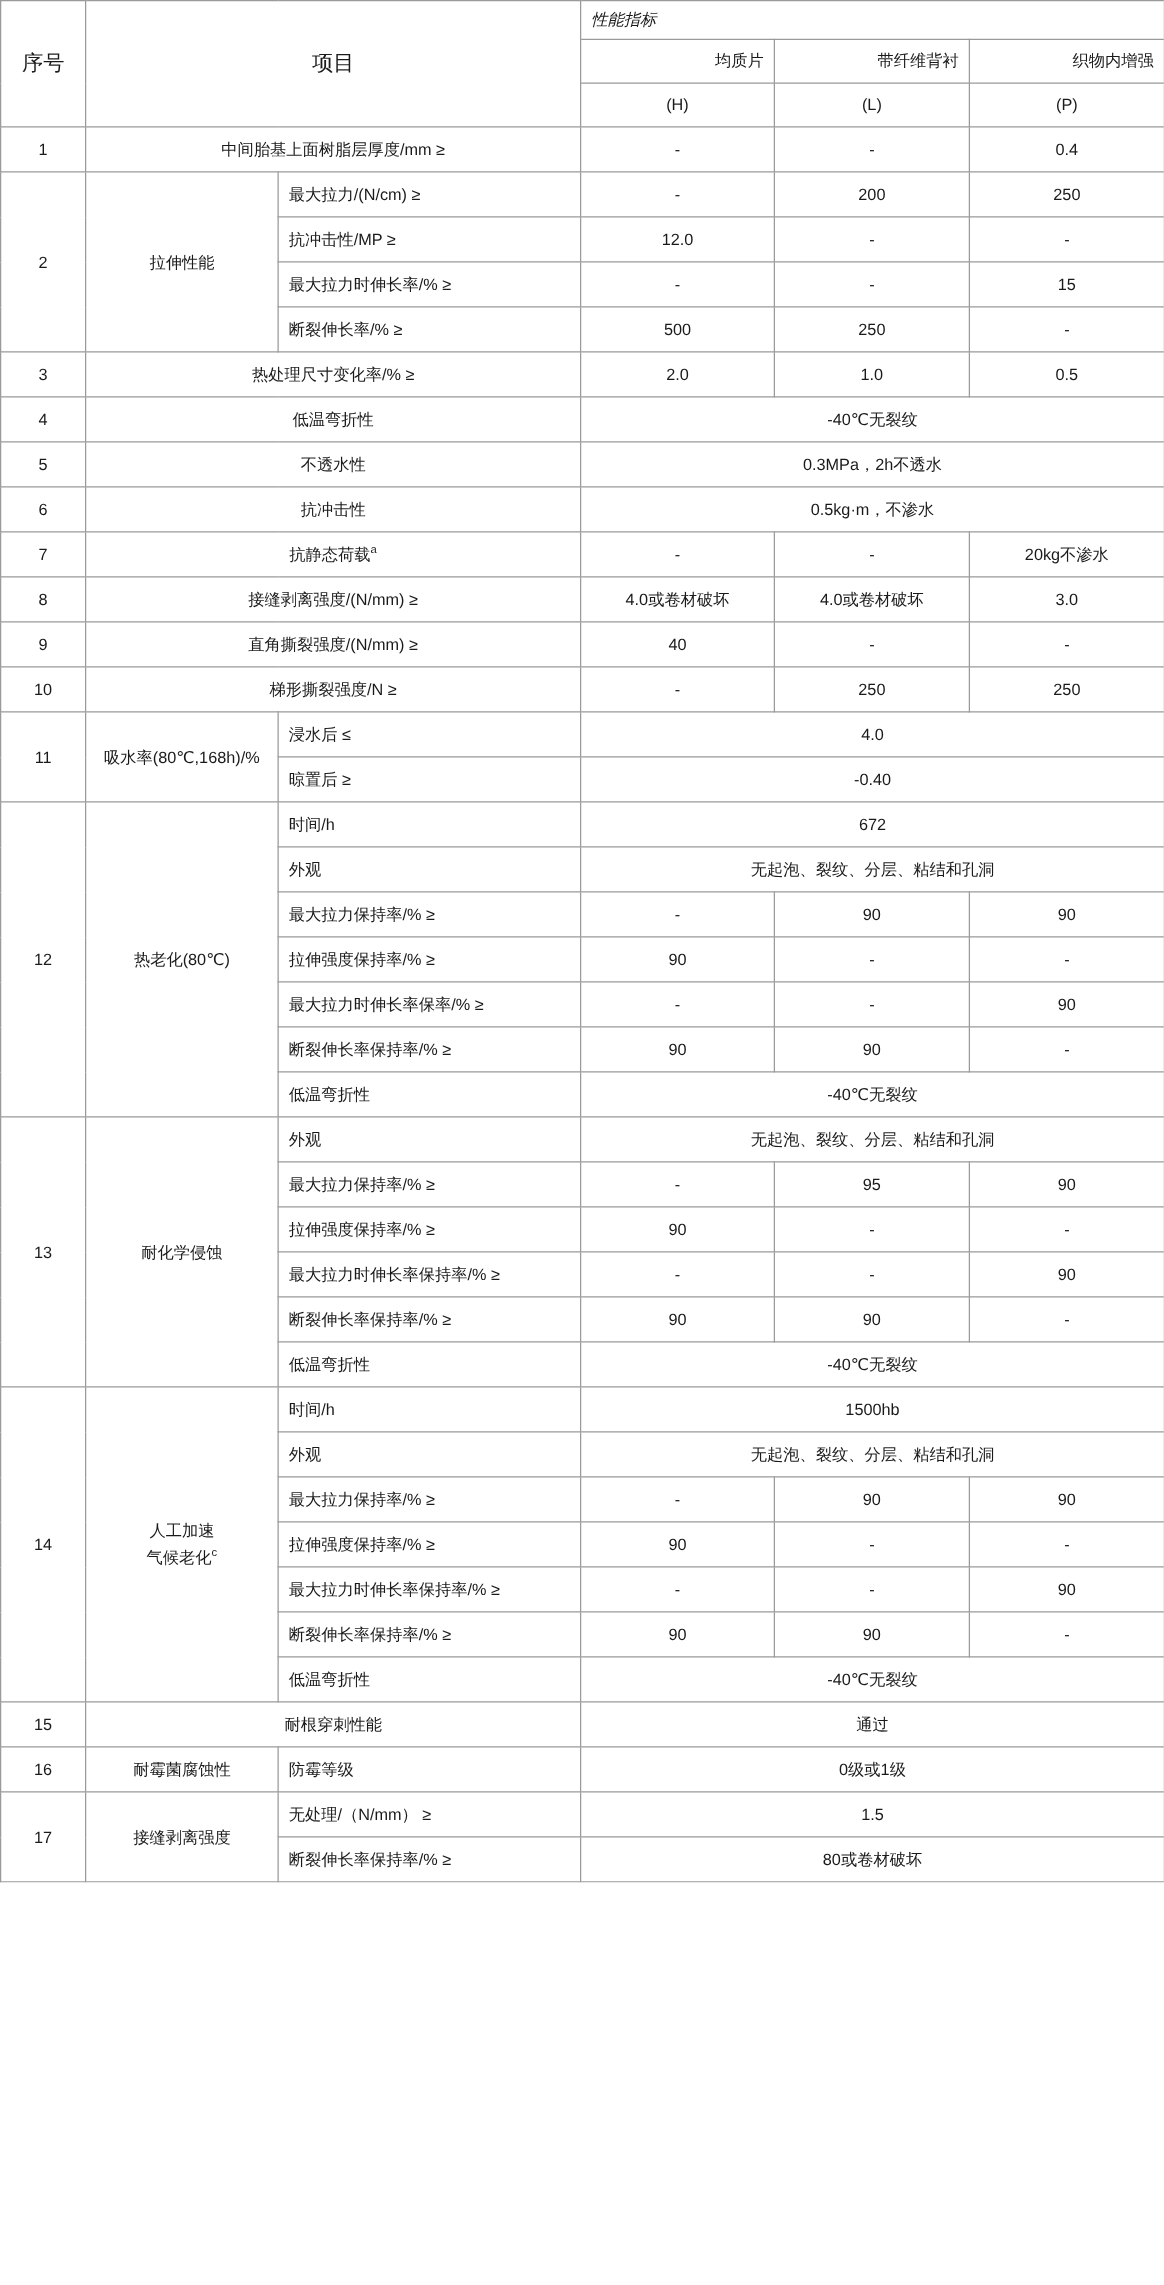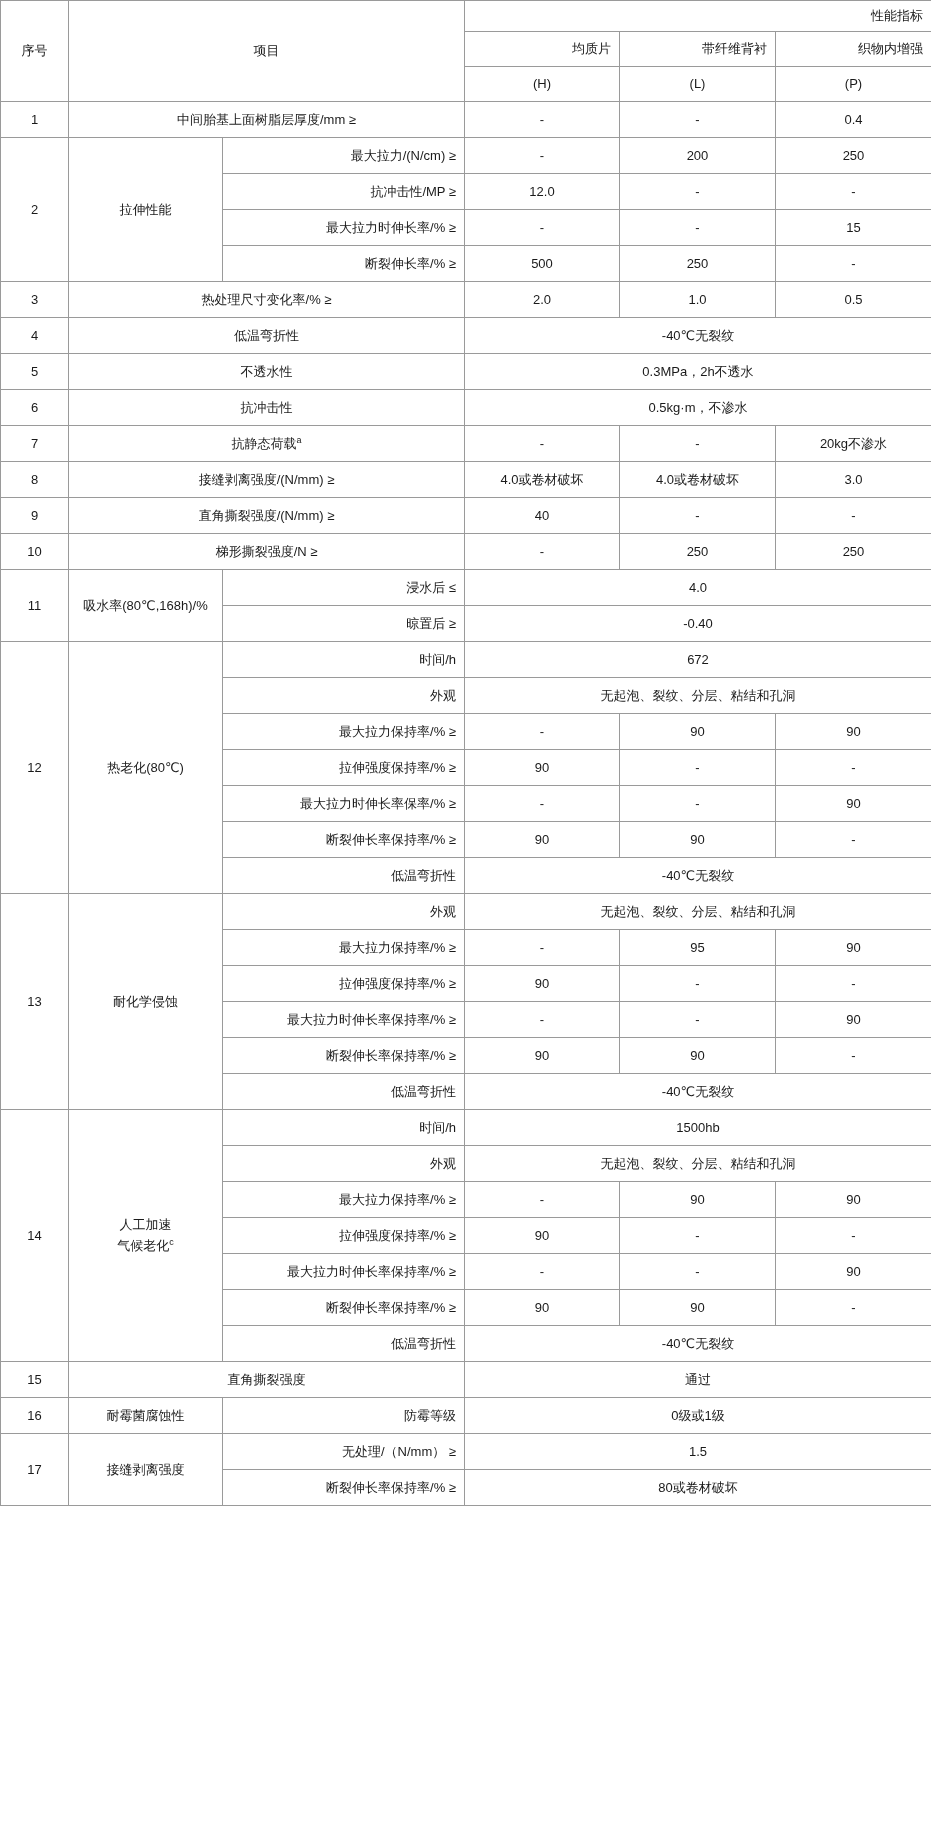--- a/index.html
+++ b/index.html
@@ -42,36 +42,37 @@
   .no-cell {
     text-align: center;
     font-size: 13px;
   }
   .item-cell {
     text-align: center;
     padding-left: 14px;
     font-size: 13px;
   }
   .sub-cell {
-    text-align: right;
+    text-align: left;
     padding-left: 14px;
     font-size: 13px;
   }
   .val-cell {
     text-align: center;
     font-size: 13px;
   }
   .hdr-center {
     text-align: center;
-    font-size: 13px;
+    font-size: 17px;
   }
   .hdr-perf {
-    text-align: right;
+    text-align: left;
     font-size: 13px;
     height: 30px;
+    font-style: italic;
   }
   .hdr-sub {
     text-align: right;
     font-size: 13px;
     height: 34px;
   }
   .hdr-code {
     text-align: center;
     font-size: 13px;
     height: 34px;
@@ -319,21 +320,21 @@
           <td class="val-cell">90</td>
           <td class="val-cell">90</td>
           <td class="val-cell">-</td>
         </tr>
         <tr class="row-h">
           <td class="sub-cell">低温弯折性</td>
           <td class="val-cell" colspan="3">-40℃无裂纹</td>
         </tr>
         <tr class="row-h">
           <td class="no-cell">15</td>
-          <td class="item-cell" colspan="2"><span>直角撕裂强度</span></td>
+          <td class="item-cell" colspan="2"><span>耐根穿刺性能</span></td>
           <td class="val-cell" colspan="3">通过</td>
         </tr>
         <tr class="row-h">
           <td class="no-cell">16</td>
           <td class="item-cell"><span>耐霉菌腐蚀性</span></td>
           <td class="sub-cell">防霉等级</td>
           <td class="val-cell" colspan="3">0级或1级</td>
         </tr>
         <tr class="row-h">
           <td class="no-cell" rowspan="2">17</td>

